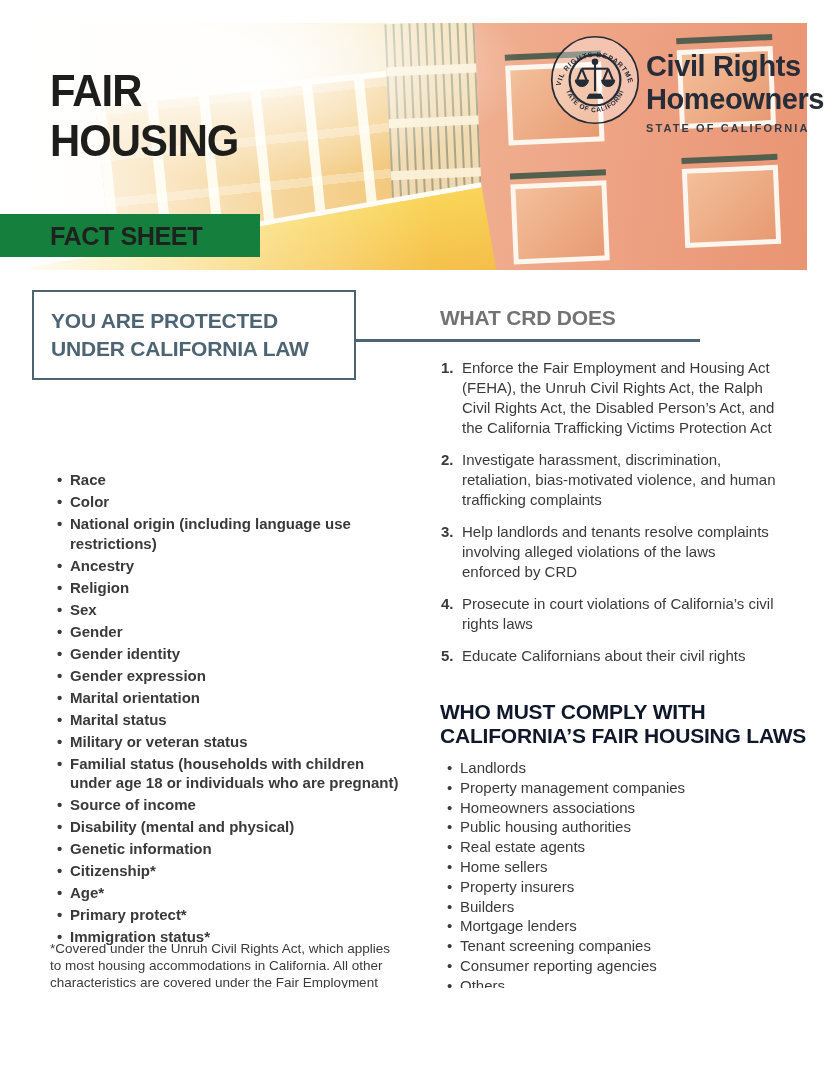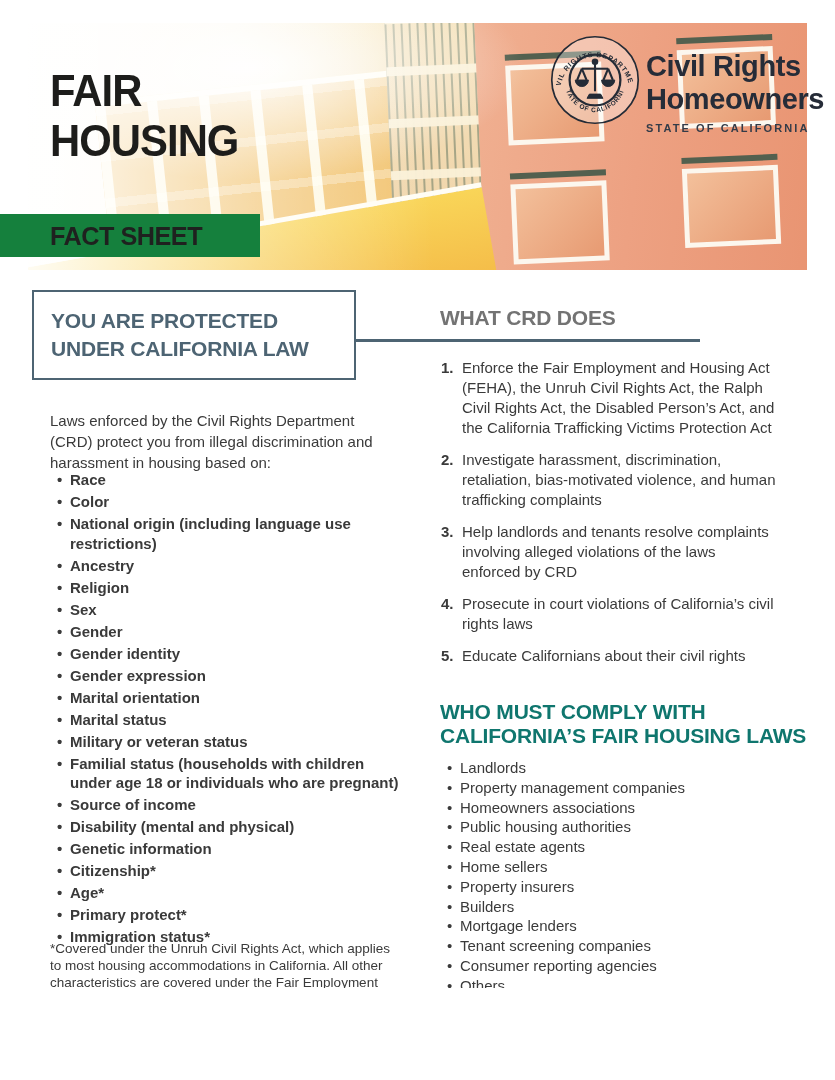--- a/index.html
+++ b/index.html
@@ -66,21 +66,21 @@
 
   .footnote { position:absolute; left:50px; top:940px; width:354px; font-size:13.5px; line-height:17px; }
 
   .what-heading { position:absolute; left:440px; top:306px; font-size:21px; font-weight:700;
     color:#737373; letter-spacing:-0.2px; }
   .numlist { position:absolute; left:440px; top:358px; width:338px; list-style:none; }
   .numlist li { position:relative; padding-left:22px; font-size:15px; line-height:20px; margin-bottom:12px; }
   .numlist .num { position:absolute; left:1px; top:0; font-weight:700; }
   .comply-heading { position:absolute; left:440px; top:700px; }
   .comply-heading .ch-line { display:block; font-size:21px; line-height:24px; font-weight:700;
-    color:#0f766e; letter-spacing:-0.2px; }
+    color:#0f172a; letter-spacing:-0.2px; }
 </style>
 </head>
 <body>
 
 <div class="page">
 
   <div class="hero">
     <div class="sky"></div>
     <div class="bldg-left"></div>
     <div class="balcony-col"></div>
@@ -141,21 +141,20 @@
     <div class="wm-line">Homeowners</div>
     <div class="wm-tag">STATE OF CALIFORNIA</div>
   </div>
 
   <div class="protect-box">
     <span class="bx-line">YOU ARE PROTECTED</span>
     <span class="bx-line">UNDER CALIFORNIA LAW</span>
   </div>
   <div class="connector"></div>
 
-  <p class="intro">Laws enforced by the Civil Rights Department (CRD) protect you from illegal discrimination and harassment in housing based on:</p>
 
   <ul class="bullets left-bullets">
 
       <li>Race</li>
 
       <li>Color</li>
 
       <li>National origin (including language use restrictions)</li>
 
       <li>Ancestry</li>

